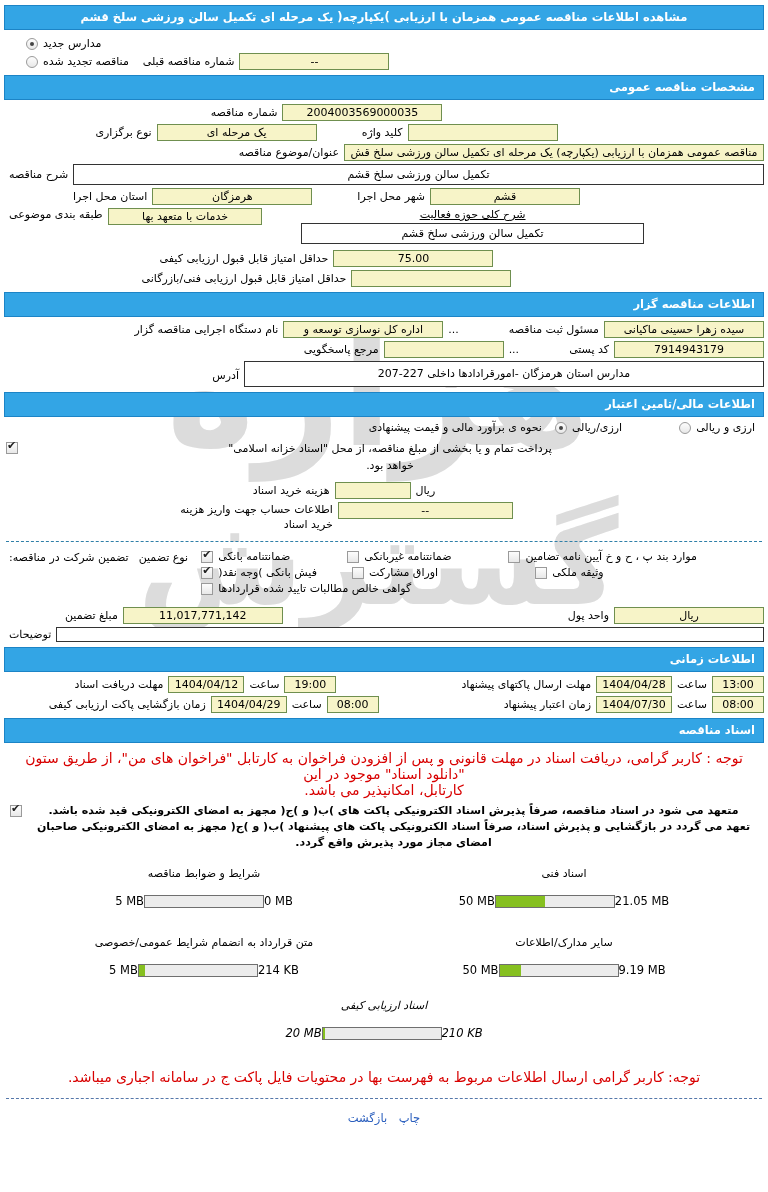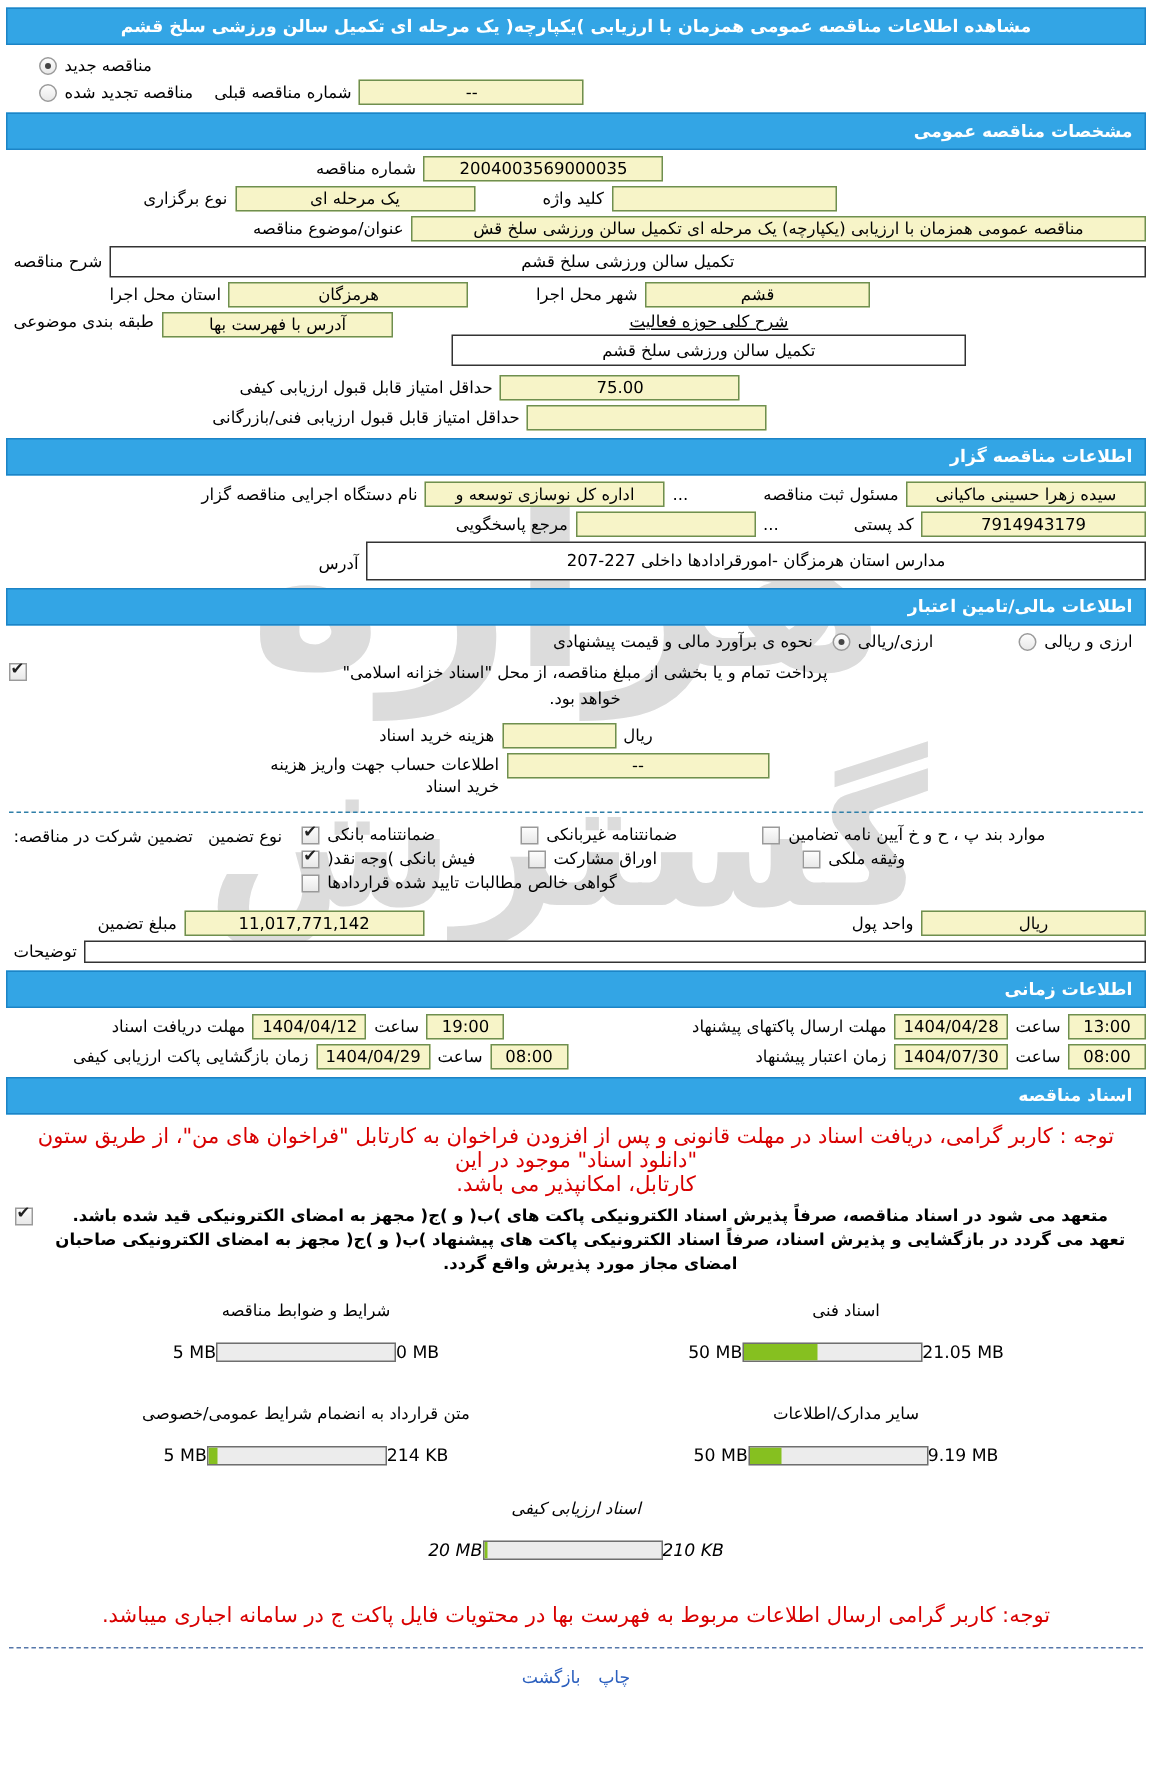--- a/index.html
+++ b/index.html
@@ -78,21 +78,21 @@
     color: #000;
   }
   .fld.ltr { direction: ltr; }
 
   .w150 { width: 150px; }
   .w160 { width: 160px; }
   .w120 { width: 120px; }
   .w100 { width: 76px; }
   .w52  { width: 52px; }
   .w175 { width: 175px; }
-  .w490 { width: 490px; }
+  .w490 { width: 420px; }
 
   .boxarea {
     border: 1px solid #333;
     background: #fff;
     font-size: 11px;
     padding: 3px 6px;
     text-align: center;
     min-height: 19px;
   }
   .boxarea.two { text-align: center; line-height: 16px; padding: 4px 6px; }
@@ -215,21 +215,21 @@
     <div class="wm2">گسترش</div>
   </div>
 
   <div class="content">
 
     <div class="bar center">مشاهده اطلاعات مناقصه عمومی همزمان با ارزیابی )یکپارچه( یک مرحله ای تکمیل سالن ورزشی سلخ قشم</div>
 
     <div class="row" style="justify-content:flex-start; padding-left:14px; margin-top:7px;">
       <div class="opt">
         <span class="radio on"></span>
-        <span class="t">مناقصه جدید</span>
+        <span class="t">مدارس جدید</span>
       </div>
     </div>
 
     <div class="row" style="justify-content:flex-start; padding-left:14px;">
       <div class="opt">
         <span class="radio"></span>
         <span class="t">مناقصه تجدید شده</span>
       </div>
       <span class="lbl">شماره مناقصه قبلی</span>
       <div class="fld w150">--</div>
@@ -263,21 +263,21 @@
     <div class="row" style="justify-content:center; padding-right:120px;">
       <span class="lbl">استان محل اجرا</span>
       <div class="fld w160">هرمزگان</div>
       <span class="sp-lg"></span>
       <span class="lbl">شهر محل اجرا</span>
       <div class="fld w150">قشم</div>
     </div>
 
     <div class="row" style="justify-content:center; padding-right:120px; align-items:flex-start;">
       <span class="lbl">طبقه بندی موضوعی</span>
-      <div class="fld w160">آدرس با فهرست بها</div>
+      <div class="fld w160">خدمات با متعهد بها</div>
       <span class="sp-lg"></span>
       <div style="width:355px;">
         <div style="text-align:center; font-size:11px; text-decoration:underline; margin-bottom:2px;">شرح کلی حوزه فعالیت</div>
         <div class="boxarea">تکمیل سالن ورزشی سلخ قشم</div>
       </div>
     </div>
 
     <div class="row" style="justify-content:center; padding-right:120px; margin-top:6px;">
       <span class="lbl">حداقل امتیاز قابل قبول ارزیابی کیفی</span>
       <div class="fld w160 ltr">75.00</div>

